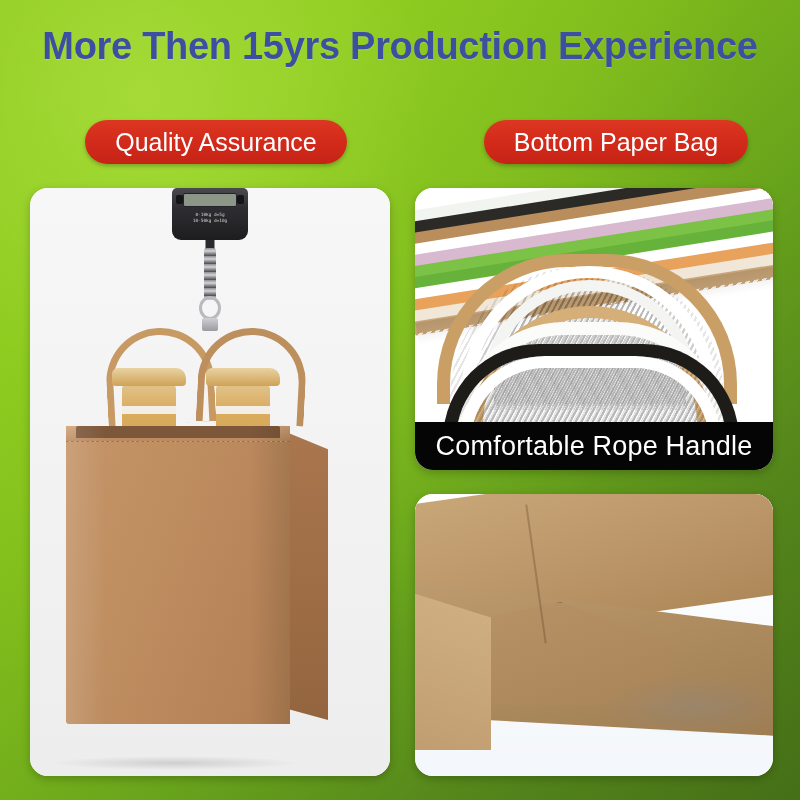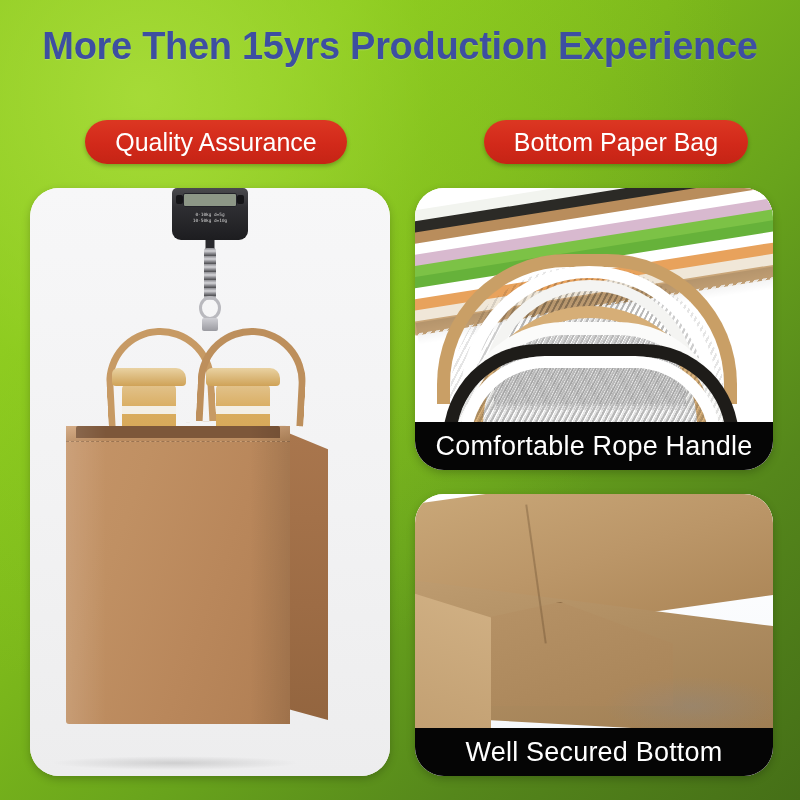--- a/index.html
+++ b/index.html
@@ -60,21 +60,21 @@
     background: linear-gradient(180deg, #dc3722 0%, #d2291a 55%, #c52415 100%);
     color: #ffffff;
     font-size: 25px;
     white-space: nowrap;
     box-shadow: 0 2px 4px rgba(0,0,0,0.25);
   }
 
   
   .panel {
     position: absolute;
-    border-radius: 29px;
+    border-radius: 18px;
     overflow: hidden;
     background: #fdfdfd;
     box-shadow: 0 3px 8px rgba(0,0,0,0.22);
   }
   .panel-left  { left: 30px;  top: 188px; width: 360px; height: 588px; }
   .panel-tr    { left: 415px; top: 188px; width: 358px; height: 282px; }
   .panel-br    { left: 415px; top: 494px; width: 358px; height: 282px; }
 
   .photo {
     position: absolute;
@@ -397,16 +397,15 @@
 
   <div class="panel panel-br">
     <div class="photo scene-bottom">
       <div class="bb-top"></div>
       <div class="bb-face"></div>
       <div class="bb-flapA"></div>
       <div class="bb-flapB"></div>
       <div class="bb-edge"></div>
       <div class="bb-shadow"></div>
     </div>
-    <div class="caption">Well Secured Bottom</div>
   </div>
 
 </div>
 
 </body></html>

